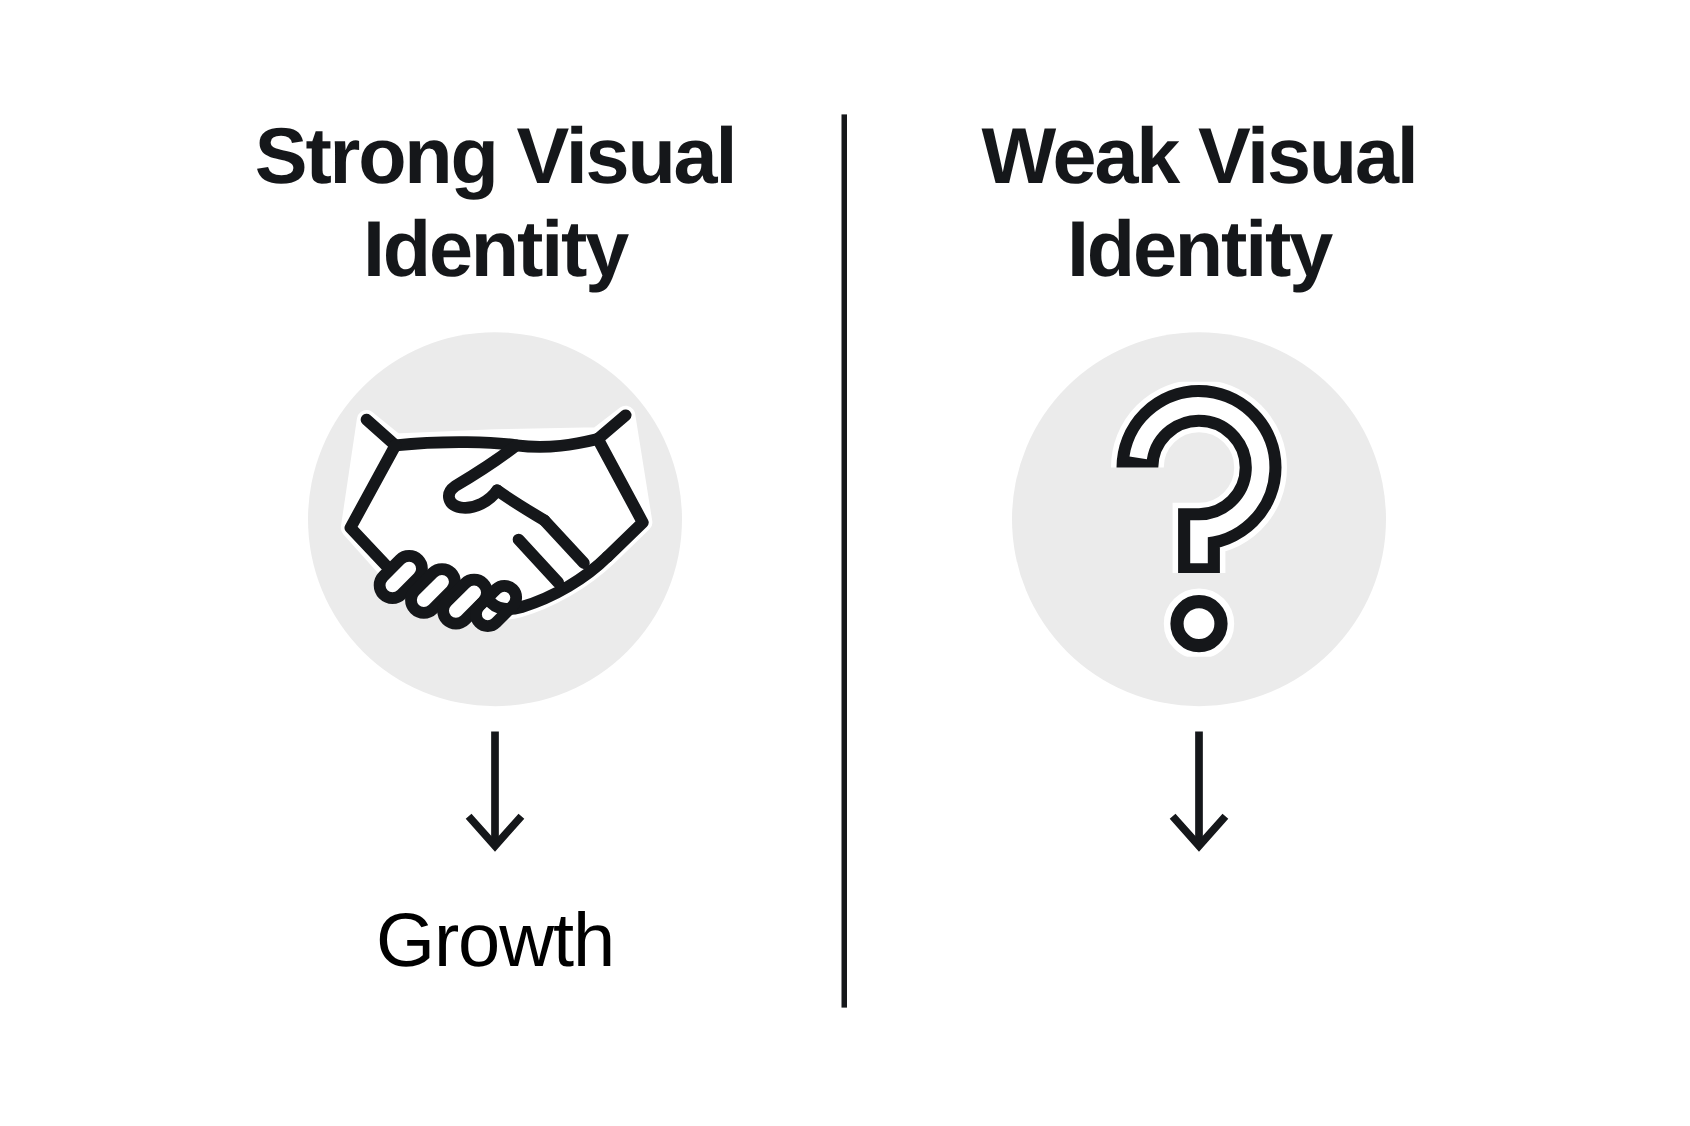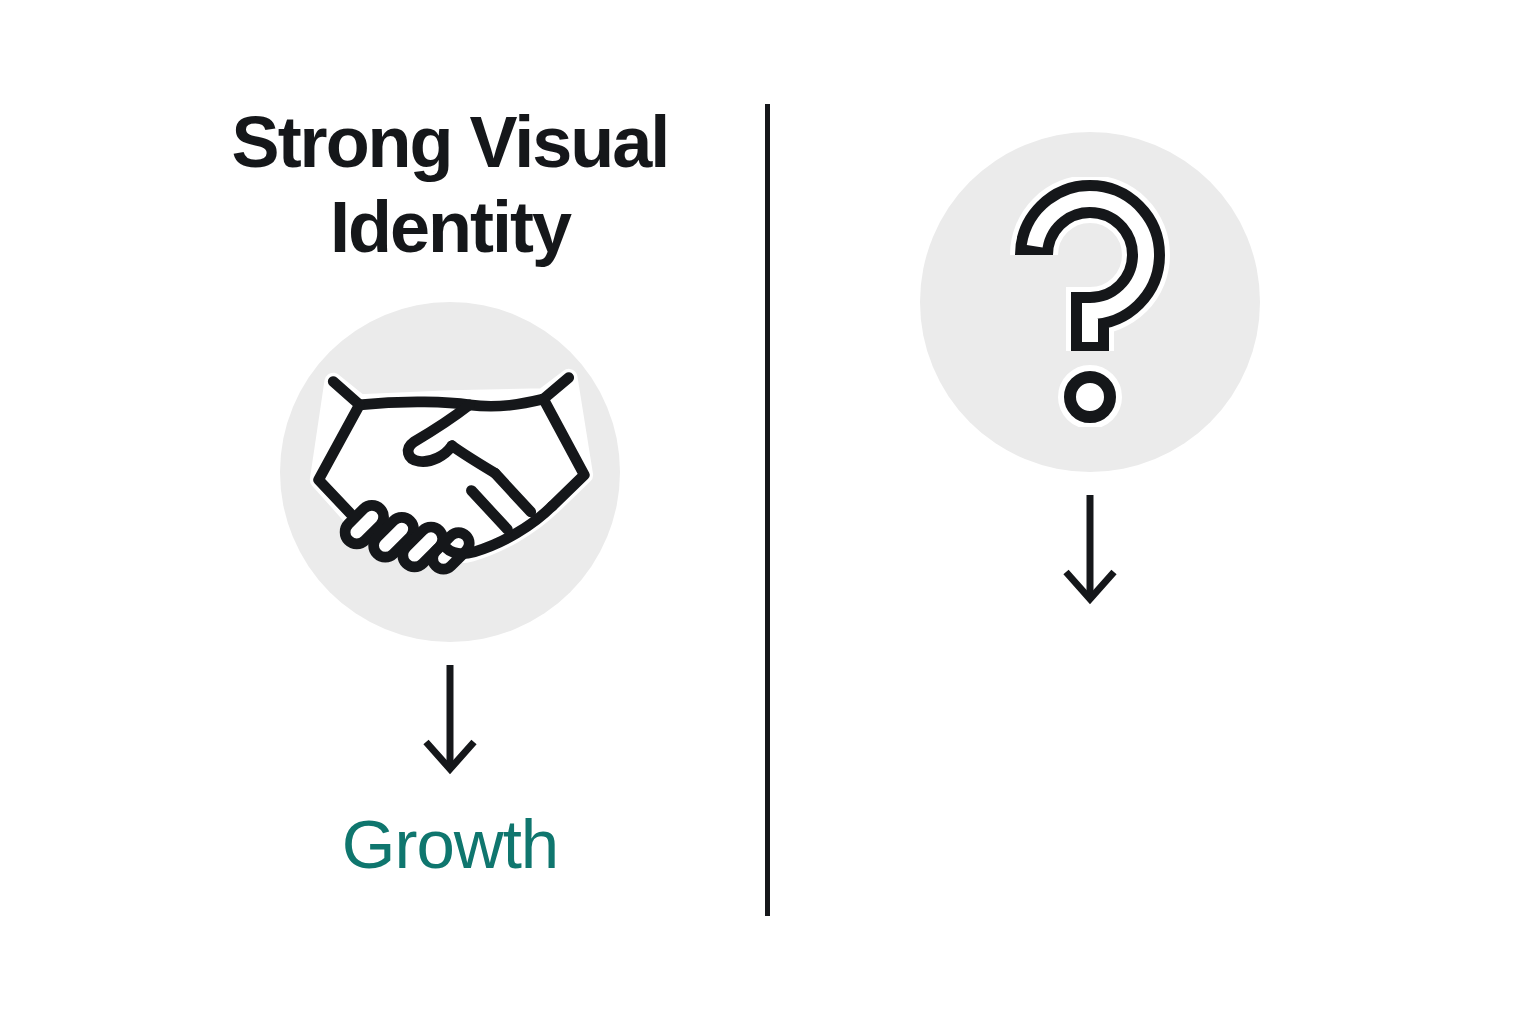--- a/index.html
+++ b/index.html
@@ -45,27 +45,27 @@
     width: 340px;
     height: 340px;
     border-radius: 50%;
     background: #ebebeb;
     display: flex;
     align-items: center;
     justify-content: center;
   }
   .arrow-svg { margin-top: 21px; display: block; }
   .outcome {
-    margin-top: 20px;
+    margin-top: 30px;
     font-size: 69px;
     font-weight: 400;
     line-height: 84px;
     letter-spacing: -1px;
     text-align: right;
-    color: #0f766e;
+    color: #000000;
   }
   .icon-stroke { stroke: #15171a; fill: none; }
 </style>
 </head>
 <body>
 
 <div class="canvas">
 
   <div class="divider"></div>
 
@@ -108,20 +108,21 @@
       <g class="icon-stroke" stroke-width="7">
         <path d="M32,2 L32,103"></path>
         <path d="M8,79 L32,106 L56,79" stroke-linejoin="miter"></path>
       </g>
     </svg>
 
     <div class="outcome">Growth</div>
   </section>
 
   <section class="panel right">
+    <h2 class="title">Weak Visual Identity</h2>
 
     <div class="circle">
       <svg width="160" height="250" viewBox="0 0 160 250" role="img" aria-label="?">
 
         <path d="M24,78 A56,56 0 1 1 80,134 L80,174" fill="none" stroke="#ffffff" stroke-width="48"></path>
         <circle cx="80" cy="220" r="20" fill="none" stroke="#ffffff" stroke-width="24"></circle>
 
         <path d="M24,78 A56,56 0 1 1 80,134 L80,174" fill="none" stroke="#15171a" stroke-width="38"></path>
 
         <path d="M24.7,69.2 A56,56 0 1 1 80,134 L80,165" fill="none" stroke="#ffffff" stroke-width="16"></path>

